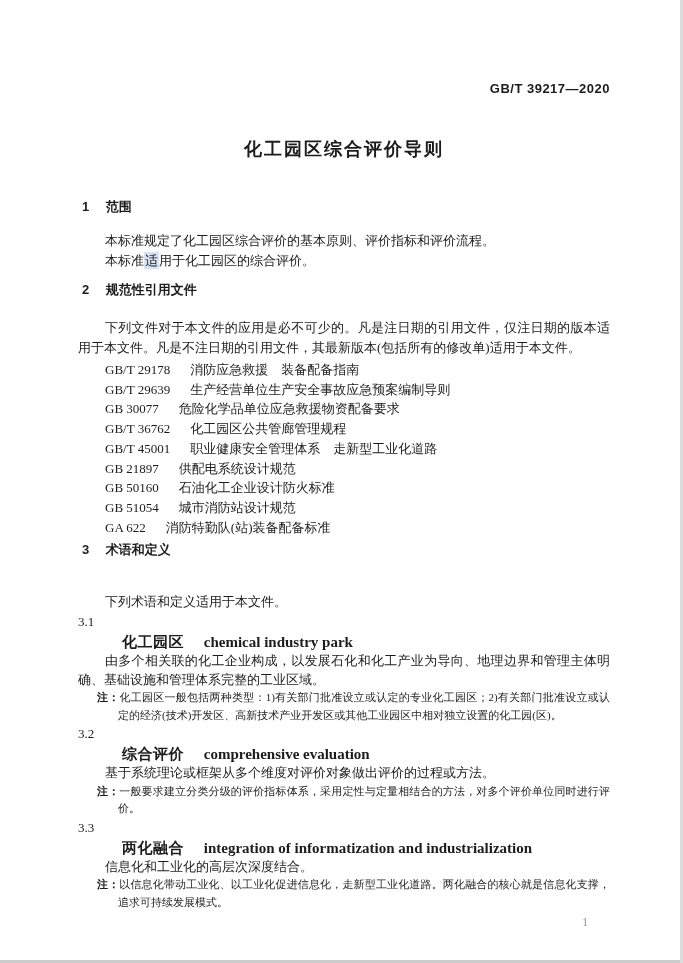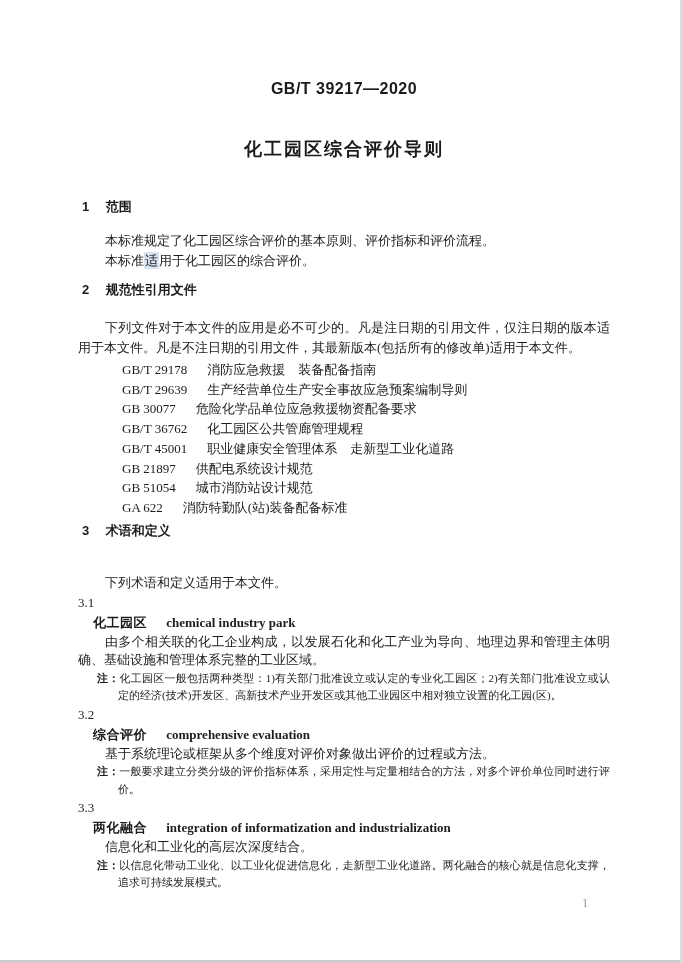--- a/index.html
+++ b/index.html
@@ -12,24 +12,24 @@
   .page {
     position: relative;
     width: 683px; height: 963px;
     box-sizing: border-box;
     padding: 82px 73px 0 78px;
     background: #ffffff;
     box-shadow: inset -3px 0 0 #dcdcdc, inset 0 -3px 0 #cccccc;
     overflow: hidden;
   }
   .doc-number {
-    text-align: center;
+    text-align: right;
     font-family: "Liberation Sans", sans-serif;
     font-weight: bold;
-    font-size: 16px;
+    font-size: 13px;
     line-height: 14px;
     letter-spacing: 0.5px;
   }
   .doc-title {
     margin-top: 44px;
     text-align: center;
     font-family: Liberation Mono, monospace;
     font-weight: bold;
     font-size: 18px;
     line-height: 20px;
@@ -54,34 +54,34 @@
   }
   .indent { text-indent: 27px; }
   .mt-p1 { margin-top: 17px; }
   .mt-p2 { margin-top: 21px; }
   .mt-intro { margin-top: 35px; }
   .highlight {
     background: #d9e4f2;
     padding: 1px 1px;
   }
   .refs {
-    margin: 2px 0 0 44px;
+    margin: 2px 0 0 27px;
     padding: 0;
     list-style: none;
     font-size: 13px;
     line-height: 19.7px;
   }
   .ref-title { margin-left: 20px; }
   .term-number {
     font-size: 13px;
     line-height: 20px;
   }
   .term-line {
-    margin-left: 15px;
-    font-size: 13px;
+    margin-left: 44px;
+    font-size: 15px;
     line-height: 20px;
   }
   .term-cn {
     font-family: "Liberation Sans", sans-serif;
     font-weight: bold;
     letter-spacing: 0.5px;
   }
   .term-en {
     margin-left: 16px;
     font-family: "Liberation Serif", serif;
@@ -135,20 +135,21 @@
   </h2>
   <p class="body-text indent mt-p2">下列文件对于本文件的应用是必不可少的。凡是注日期的引用文件，仅注日期的版本适用于本文件。凡是不注日期的引用文件，其最新版本(包括所有的修改单)适用于本文件。</p>
 
   <ul class="refs">
     <li><span class="ref-code">GB/T 29178</span><span class="ref-title">消防应急救援　装备配备指南</span></li>
     <li><span class="ref-code">GB/T 29639</span><span class="ref-title">生产经营单位生产安全事故应急预案编制导则</span></li>
     <li><span class="ref-code">GB 30077</span><span class="ref-title">危险化学品单位应急救援物资配备要求</span></li>
     <li><span class="ref-code">GB/T 36762</span><span class="ref-title">化工园区公共管廊管理规程</span></li>
     <li><span class="ref-code">GB/T 45001</span><span class="ref-title">职业健康安全管理体系　走新型工业化道路</span></li>
     <li><span class="ref-code">GB 21897</span><span class="ref-title">供配电系统设计规范</span></li>
+    <li><span class="ref-code">GB 50160</span><span class="ref-title">石油化工企业设计防火标准</span></li>
     <li><span class="ref-code">GB 51054</span><span class="ref-title">城市消防站设计规范</span></li>
     <li><span class="ref-code">GA 622</span><span class="ref-title">消防特勤队(站)装备配备标准</span></li>
   </ul>
 
   <h2 class="sec-heading mt-s3">
     <span class="sec-num">3</span>
     <span class="sec-title">术语和定义</span>
   </h2>
   <p class="body-text indent mt-intro">下列术语和定义适用于本文件。</p>
 

